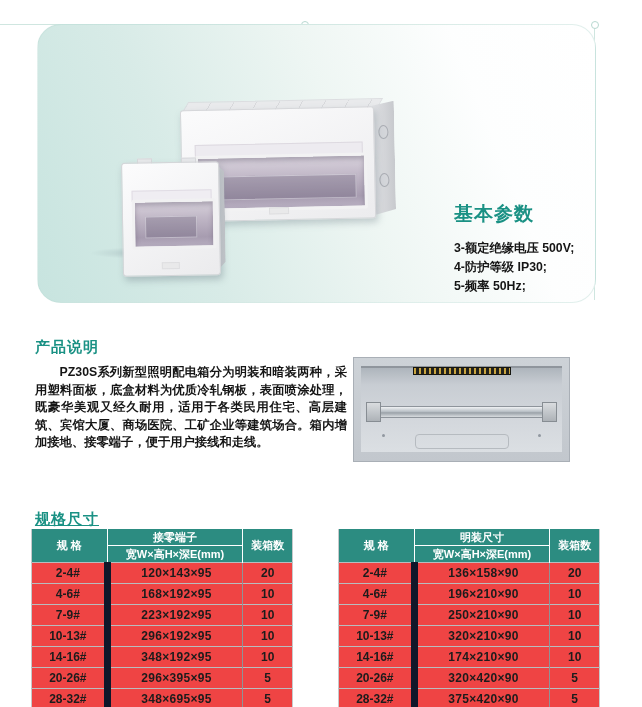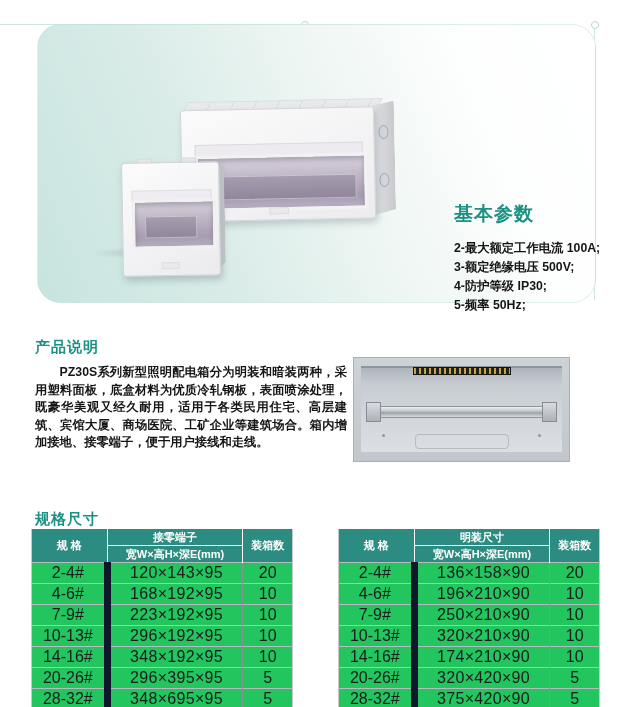--- a/index.html
+++ b/index.html
@@ -70,30 +70,30 @@
     background-image:repeating-linear-gradient(90deg,#c9a43f 0 2px,#22221c 2px 5px);border:1px solid #15150f;}
   .ip-rail{position:absolute;top:48px;left:16px;right:16px;height:10px;border:1px solid #8e949b;
     background:linear-gradient(180deg,#f0f2f4,#b9c0c6 45%,#9ba2a9 58%,#d8dcdf);}
   .ip-bracket{position:absolute;top:44px;width:13px;height:18px;border:1px solid #878d93;
     background:linear-gradient(#d9dcdf,#adb2b7);}
   .ip-knockout{position:absolute;bottom:12px;left:50%;transform:translateX(-50%);width:92px;height:13px;
     border:1px solid #b6bbc0;border-radius:4px;}
   .ip-screw{position:absolute;width:3px;height:3px;border-radius:50%;background:#9198a0;}
 
   
-  .specs-title{position:absolute;left:35px;top:510px;font-size:15px;}
+  .specs-title{position:absolute;left:35px;top:510px;font-size:15px;text-decoration:underline;}
   .spec-table{position:absolute;top:529px;width:262px;border-collapse:collapse;table-layout:fixed;
     border-left:1px solid #c6c9cb;border-right:1px solid #c6c9cb;border-bottom:1px solid #9b9ea1;}
   .spec-table.left{left:31px;} .spec-table.right{left:338px;}
   .spec-table th{background:#2c8c81;color:#ffffff;font-size:11px;font-weight:700;text-align:center;padding:0;}
   .spec-table tr.h1 th,.spec-table tr.h2 th{height:16px;}
   .spec-table th.mid{border-left:1px solid #fff;border-right:1px solid #fff;}
   .spec-table th.group{border-bottom:1px solid #fff;}
-  .spec-table td{height:20px;text-align:center;font-size:16px;font-weight:400;color:#1c1c1c;
-    border-top:1px solid #b9bcbe;padding:0;background:#22c55e;}
+  .spec-table td{height:20px;text-align:center;font-size:12px;font-weight:700;color:#1c1c1c;
+    border-top:1px solid #b9bcbe;padding:0;background:#ef4444;}
   .spec-table td.mid{border-left:7px solid #0f172a;border-right:1px solid #8f9396;letter-spacing:.3px;}
   .col1{width:29%;} .col2{width:52%;} .col3{width:19%;}
 </style>
 </head>
 <body>
 
 <div id="page">
 
   <div class="decor-hline"></div>
   <div class="decor-ring" style="left:301px;top:21px;"></div>
@@ -130,21 +130,20 @@
         <div class="sb-window">
           <div class="sb-window-inner"></div>
         </div>
         <div class="sb-label"></div>
       </div>
     </div>
 
     <div class="bp">
       <div class="section-title">基本参数</div>
       <div class="bp-list">
-        <div class="bp-item">2-最大额定工作电流 100A;</div>
         <div class="bp-item">3-额定绝缘电压 500V;</div>
         <div class="bp-item">4-防护等级 IP30;</div>
         <div class="bp-item">5-频率 50Hz;</div>
       </div>
     </div>
   </div>
 
   <div class="section-title pd-title">产品说明</div>
   <div class="pd-text">PZ30S系列新型照明配电箱分为明装和暗装两种，采用塑料面板，底盒材料为优质冷轧钢板，表面喷涂处理，既豪华美观又经久耐用，适用于各类民用住宅、高层建筑、宾馆大厦、商场医院、工矿企业等建筑场合。箱内增加接地、接零端子，便于用户接线和走线。</div>
 

